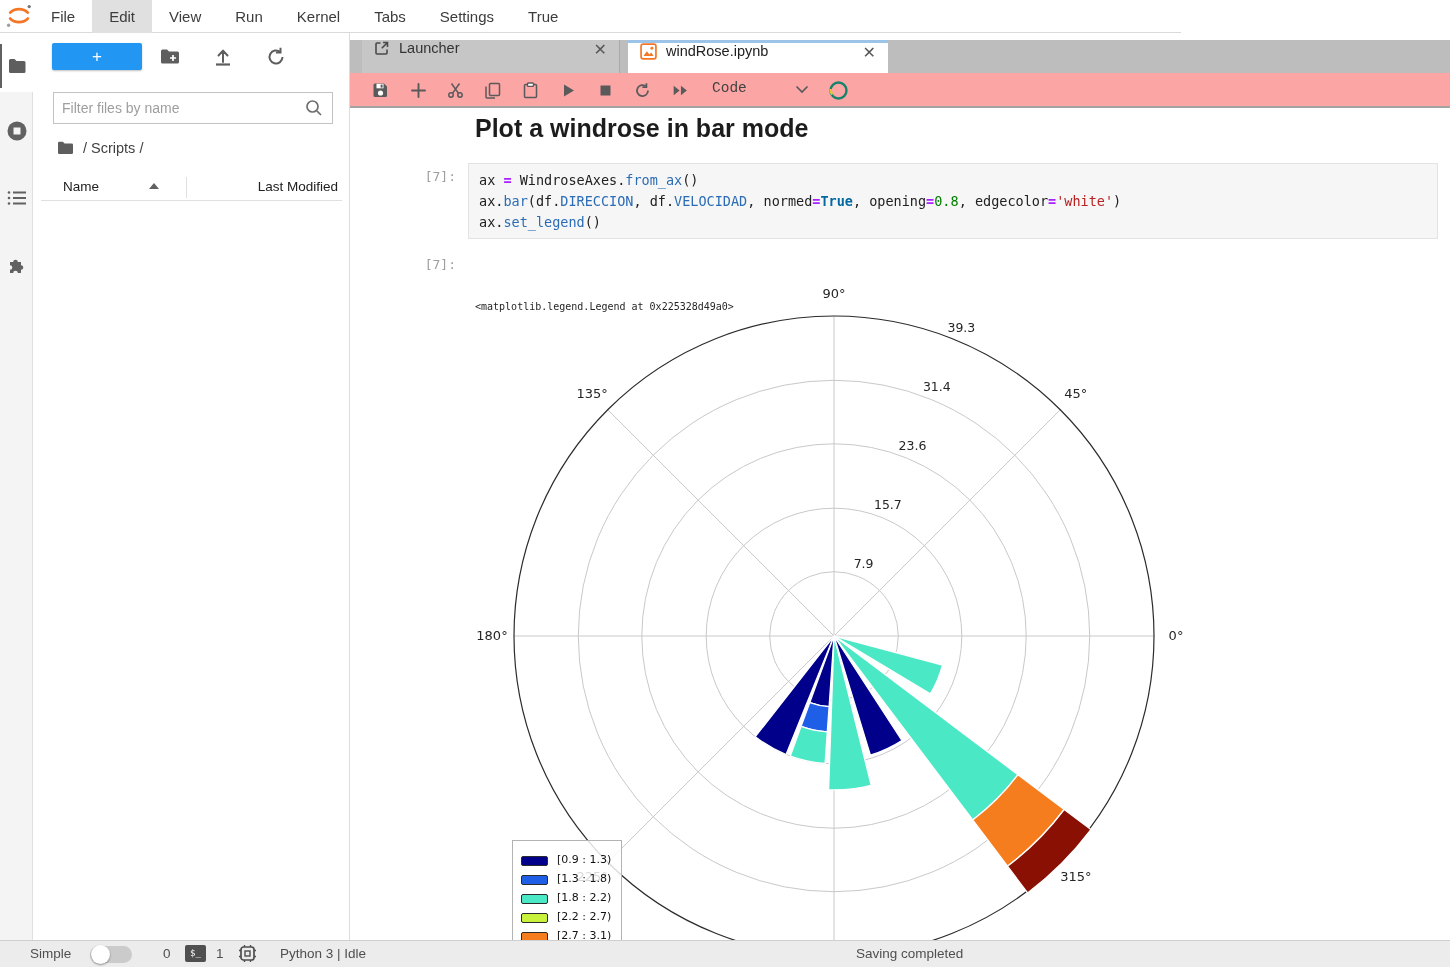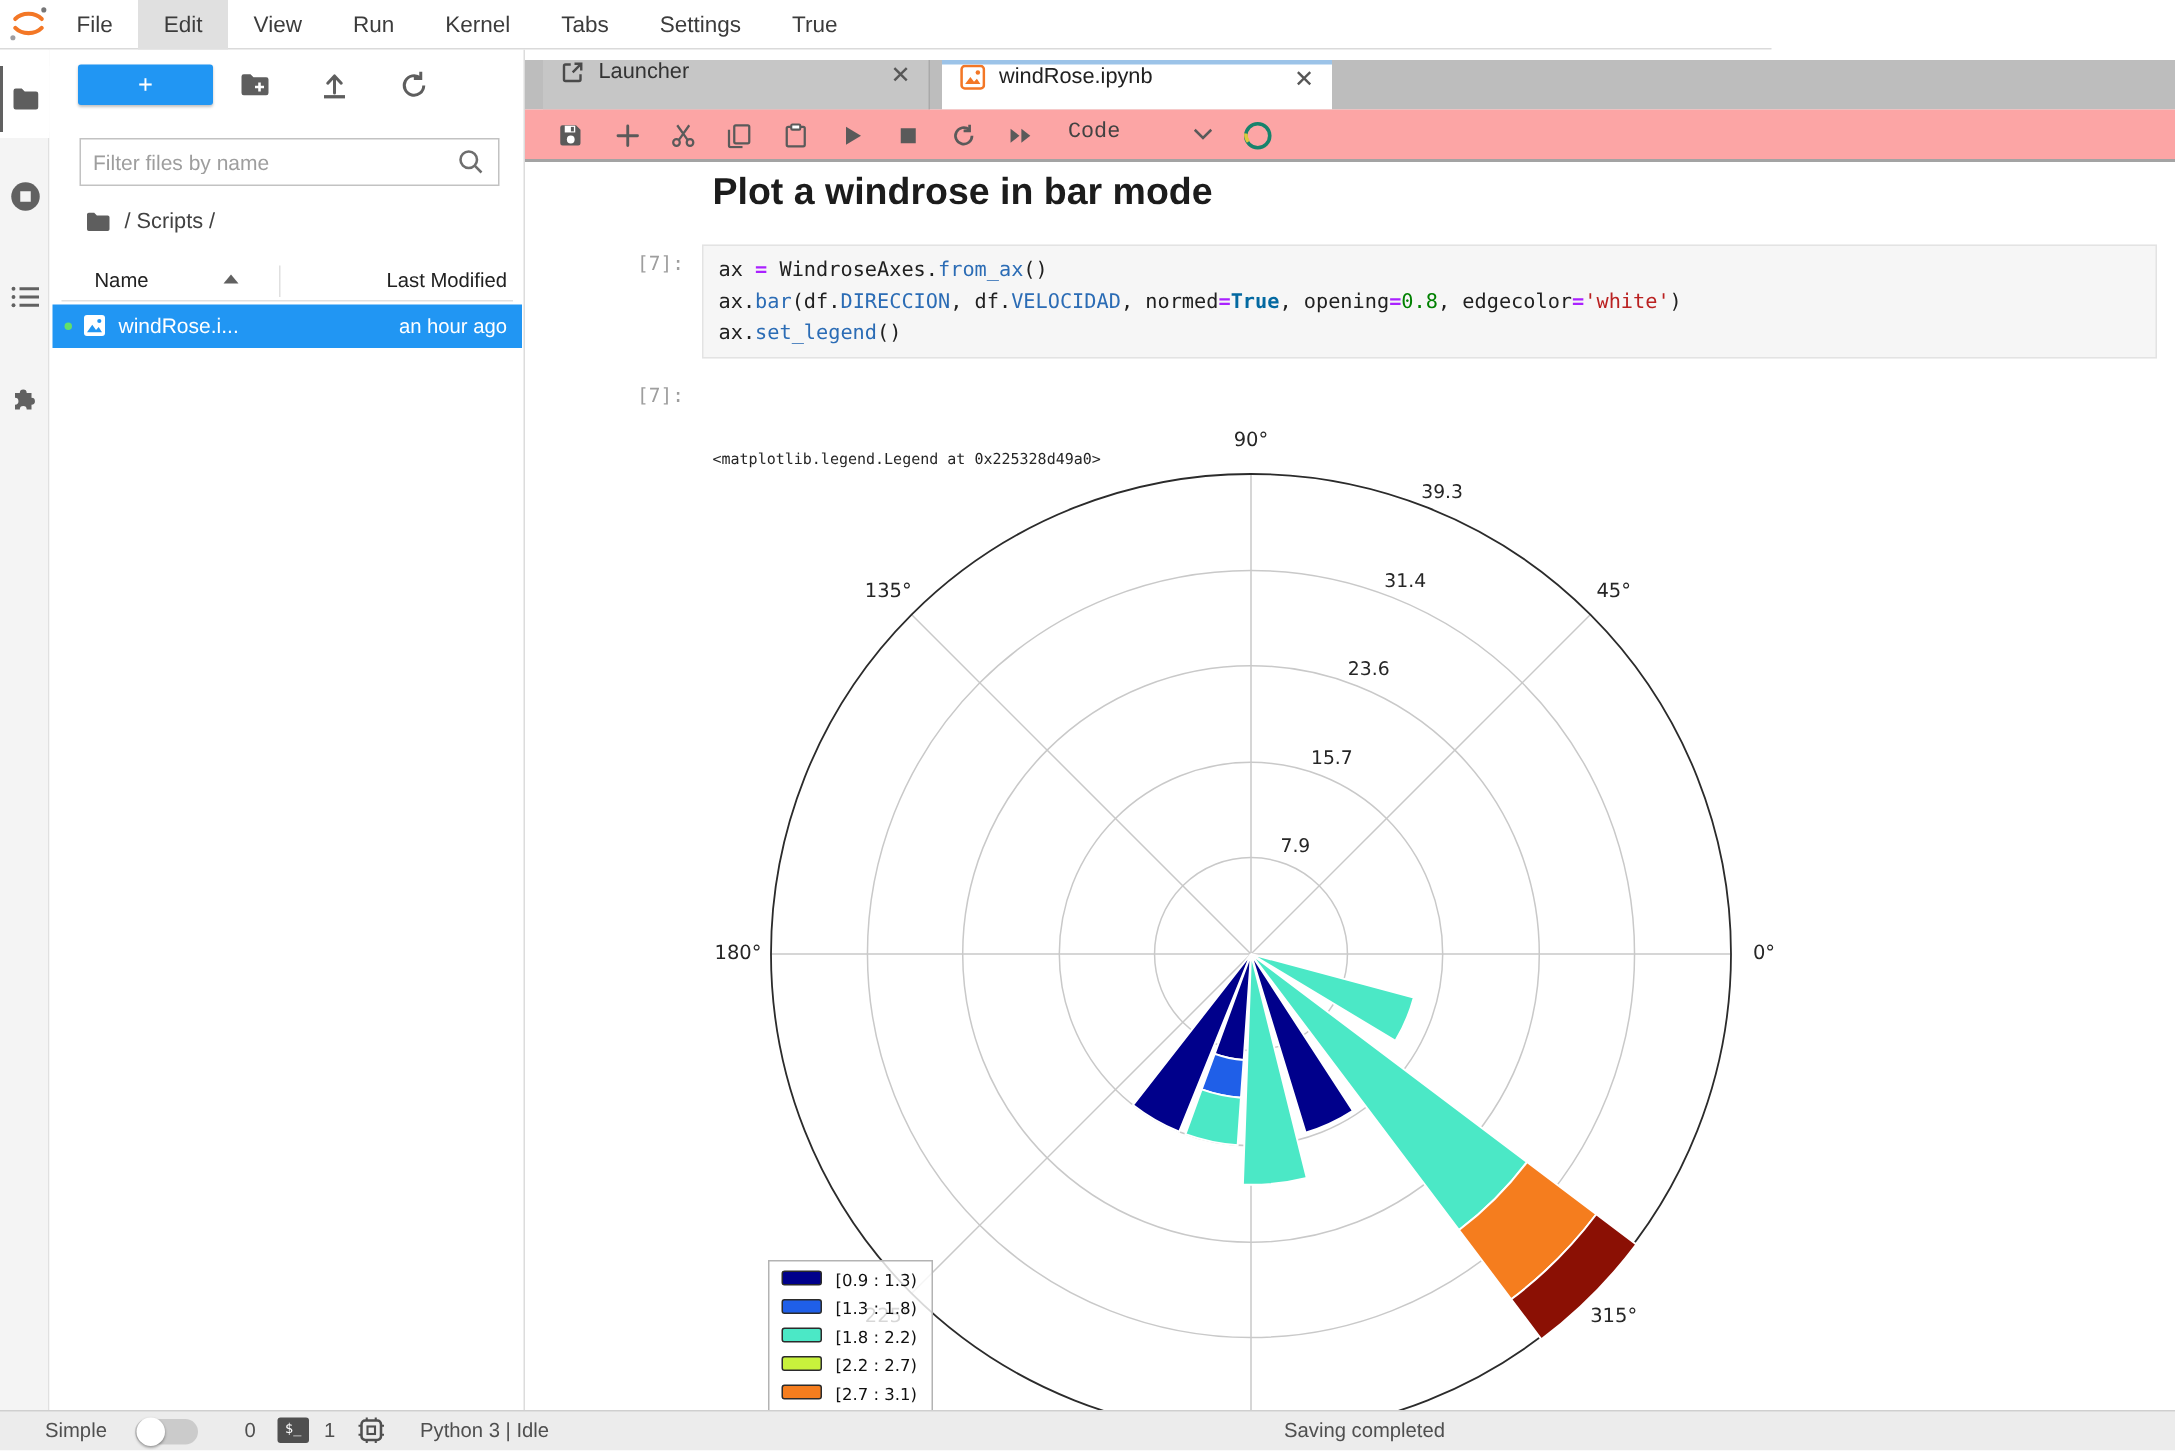--- a/index.html
+++ b/index.html
@@ -80,21 +80,21 @@
   .tok-num { color:#008000; }
   .tok-s { color:#ba2121; }
   .output-text { position:absolute; left:125px; top:161px;
     font-family:"DejaVu Sans Mono", monospace; font-size:10px; color:#262626;margin-top:32px; }
 
   .figure { position:absolute; left:104px; top:175px; width:760px; height:657px; }
   .figure svg { font-family:"DejaVu Sans", sans-serif; }
 
   .legend { position:absolute; left:162px; top:732px; width:110px; padding:6px 8px;
     background:rgba(255,255,255,0.82); border:1px solid #b3b3b3; }
-  .legend-row { display:flex; align-items:flex-start; height:19px; }
+  .legend-row { display:flex; align-items:flex-end; height:19px; }
   .legend-swatch { width:27px; height:10px; border:1px solid #2b2b2b; border-radius:2px; margin-right:9px; }
   .legend-label { font-family:"DejaVu Sans", sans-serif; font-size:11px; color:#111; }
 
   
   .statusbar { position:absolute; left:0; top:940px; width:1450px; height:27px;
     background:#ececec; border-top:1px solid #cfcfcf; font-size:13.5px; color:#4f4f4f; }
   .sb-simple { position:absolute; left:30px; top:5px; }
   .sb-toggle { position:absolute; left:90px; top:5px; width:42px; height:17px; border-radius:9px; background:#cbcbcb; }
   .sb-toggle .knob { position:absolute; left:1px; top:-1px; width:19px; height:19px; border-radius:50%;
     background:#fff; box-shadow:0 1px 2px rgba(0,0,0,.4); }
@@ -189,30 +189,20 @@
       <svg width="17" height="14" viewBox="0 0 17 14">
         <path d="M1,2 a1.2,1.2 0 0 1 1.2,-1.2 h3.6 l1.8,1.8 h7.2 a1.2,1.2 0 0 1 1.2,1.2 v8 a1.2,1.2 0 0 1 -1.2,1.2 h-12.6 a1.2,1.2 0 0 1 -1.2,-1.2 z" fill="#5e5e5e"></path>
       </svg>
       <span>/ Scripts /</span>
     </div>
     <div class="fb-header">
       <span class="col-name">Name</span>
       <span class="sort"></span>
       <span class="col-div"></span>
       <span class="col-mod">Last Modified</span>
-    </div>
-    <div class="fb-row">
-      <span class="run-dot"></span>
-      <svg class="nb-ico" width="16" height="16" viewBox="0 0 16 16">
-        <rect x="1" y="1" width="14" height="14" rx="2" fill="#fff"></rect>
-        <circle cx="11.2" cy="5" r="1.4" fill="#2196f3"></circle>
-        <path d="M3,12.5 L6.5,7.5 L9,11 L10.8,9 L13,12.5 z" fill="#2196f3"></path>
-      </svg>
-      <span class="fname">windRose.i...</span>
-      <span class="fmod">an hour ago</span>
     </div>
   </div>
 
   <div class="dock">
     <div class="tabbar">
       <div class="tab tab-launcher">
         <svg class="t-ico" width="16" height="16" viewBox="0 0 16 16">
           <path d="M13,9.5 v3.5 a1,1 0 0 1 -1,1 H3 a1,1 0 0 1 -1,-1 V4 a1,1 0 0 1 1,-1 h3.5" fill="none" stroke="#4a4a4a" stroke-width="1.6"></path>
           <path d="M9,2.5 h4.5 V7 M13.2,2.8 L7.8,8.2" fill="none" stroke="#4a4a4a" stroke-width="1.6"></path>
         </svg>

